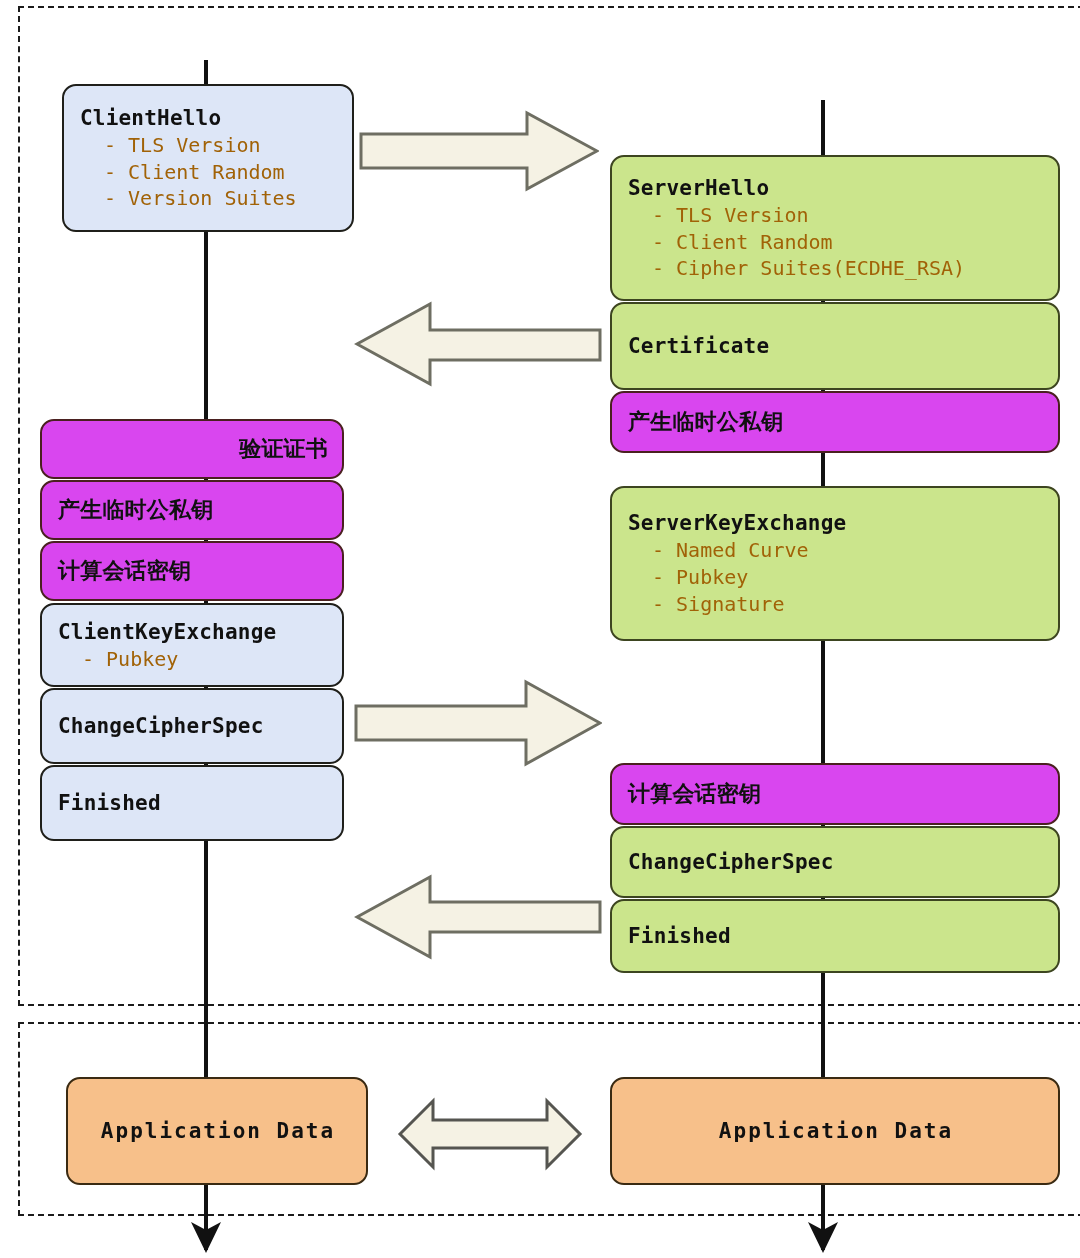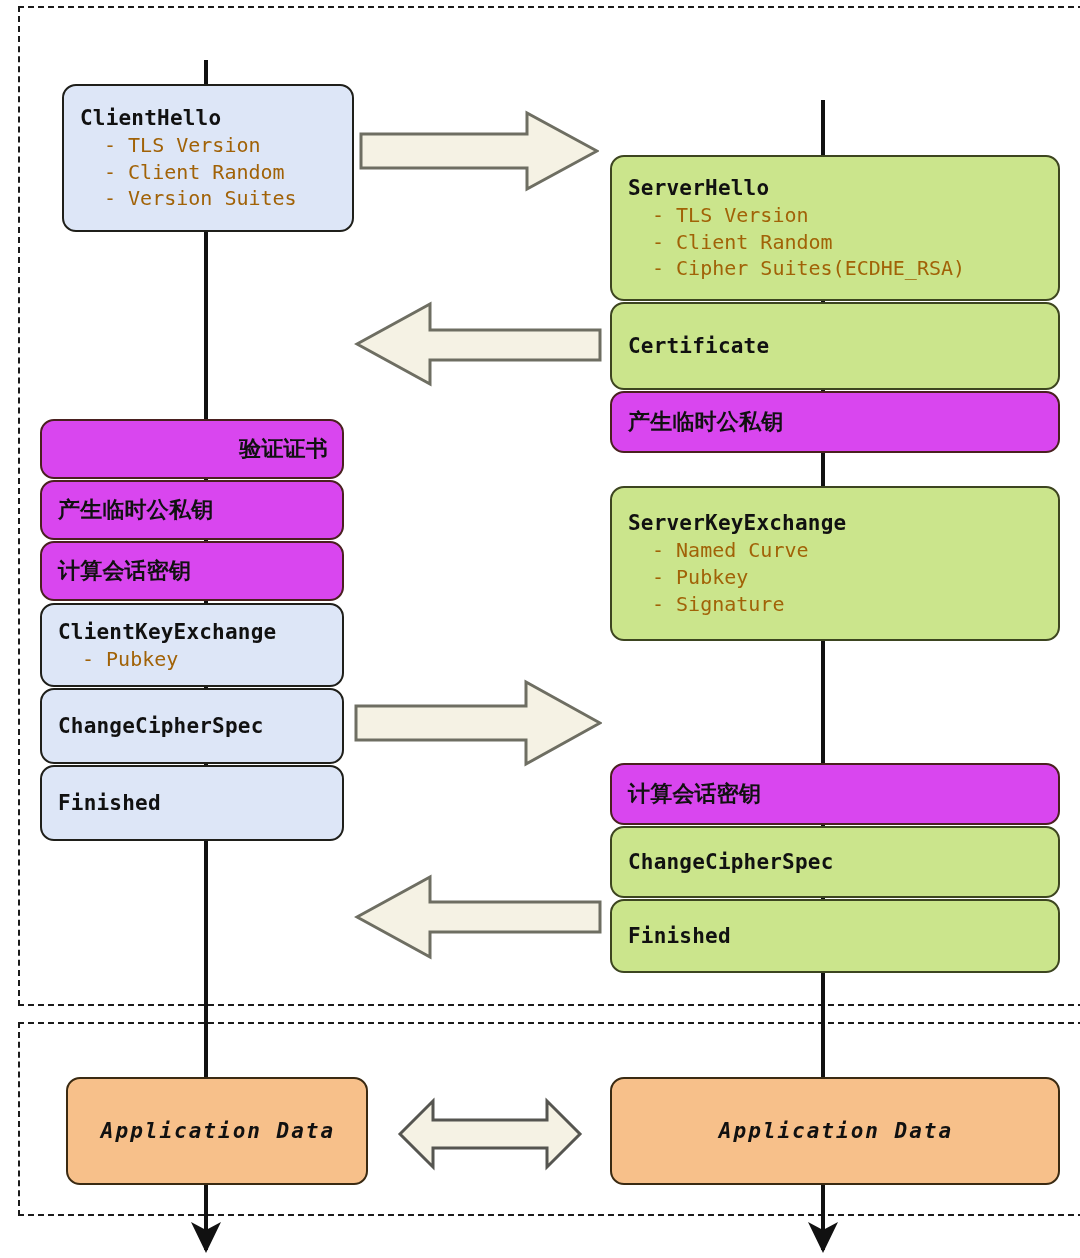--- a/index.html
+++ b/index.html
@@ -47,21 +47,21 @@
     color:#a16207;
     white-space:nowrap;
     padding-left:24px;
   }
   .node.cjk .title{
     font-family:"DejaVu Sans","Liberation Sans",sans-serif;
     font-weight:bold;
     font-size:22px;
   }
   .node.centered{align-items:center;justify-content:center;}
-  .node.centered .title{letter-spacing:2px;font-style:italic;}
+  .node.centered .title{letter-spacing:2px;}
 
   .fill-blue   {background:#dde6f7;border-color:#1f1f1a;}
   .fill-green  {background:#cbe58c;border-color:#3d4520;}
   .fill-pink   {background:#d946ef;border-color:#4a2020;}
   .fill-orange {background:#f7c08a;border-color:#3a2a12;}
 
   
   .block-arrow{position:absolute;}
   .block-arrow svg{display:block;width:100%;height:100%;}
 

